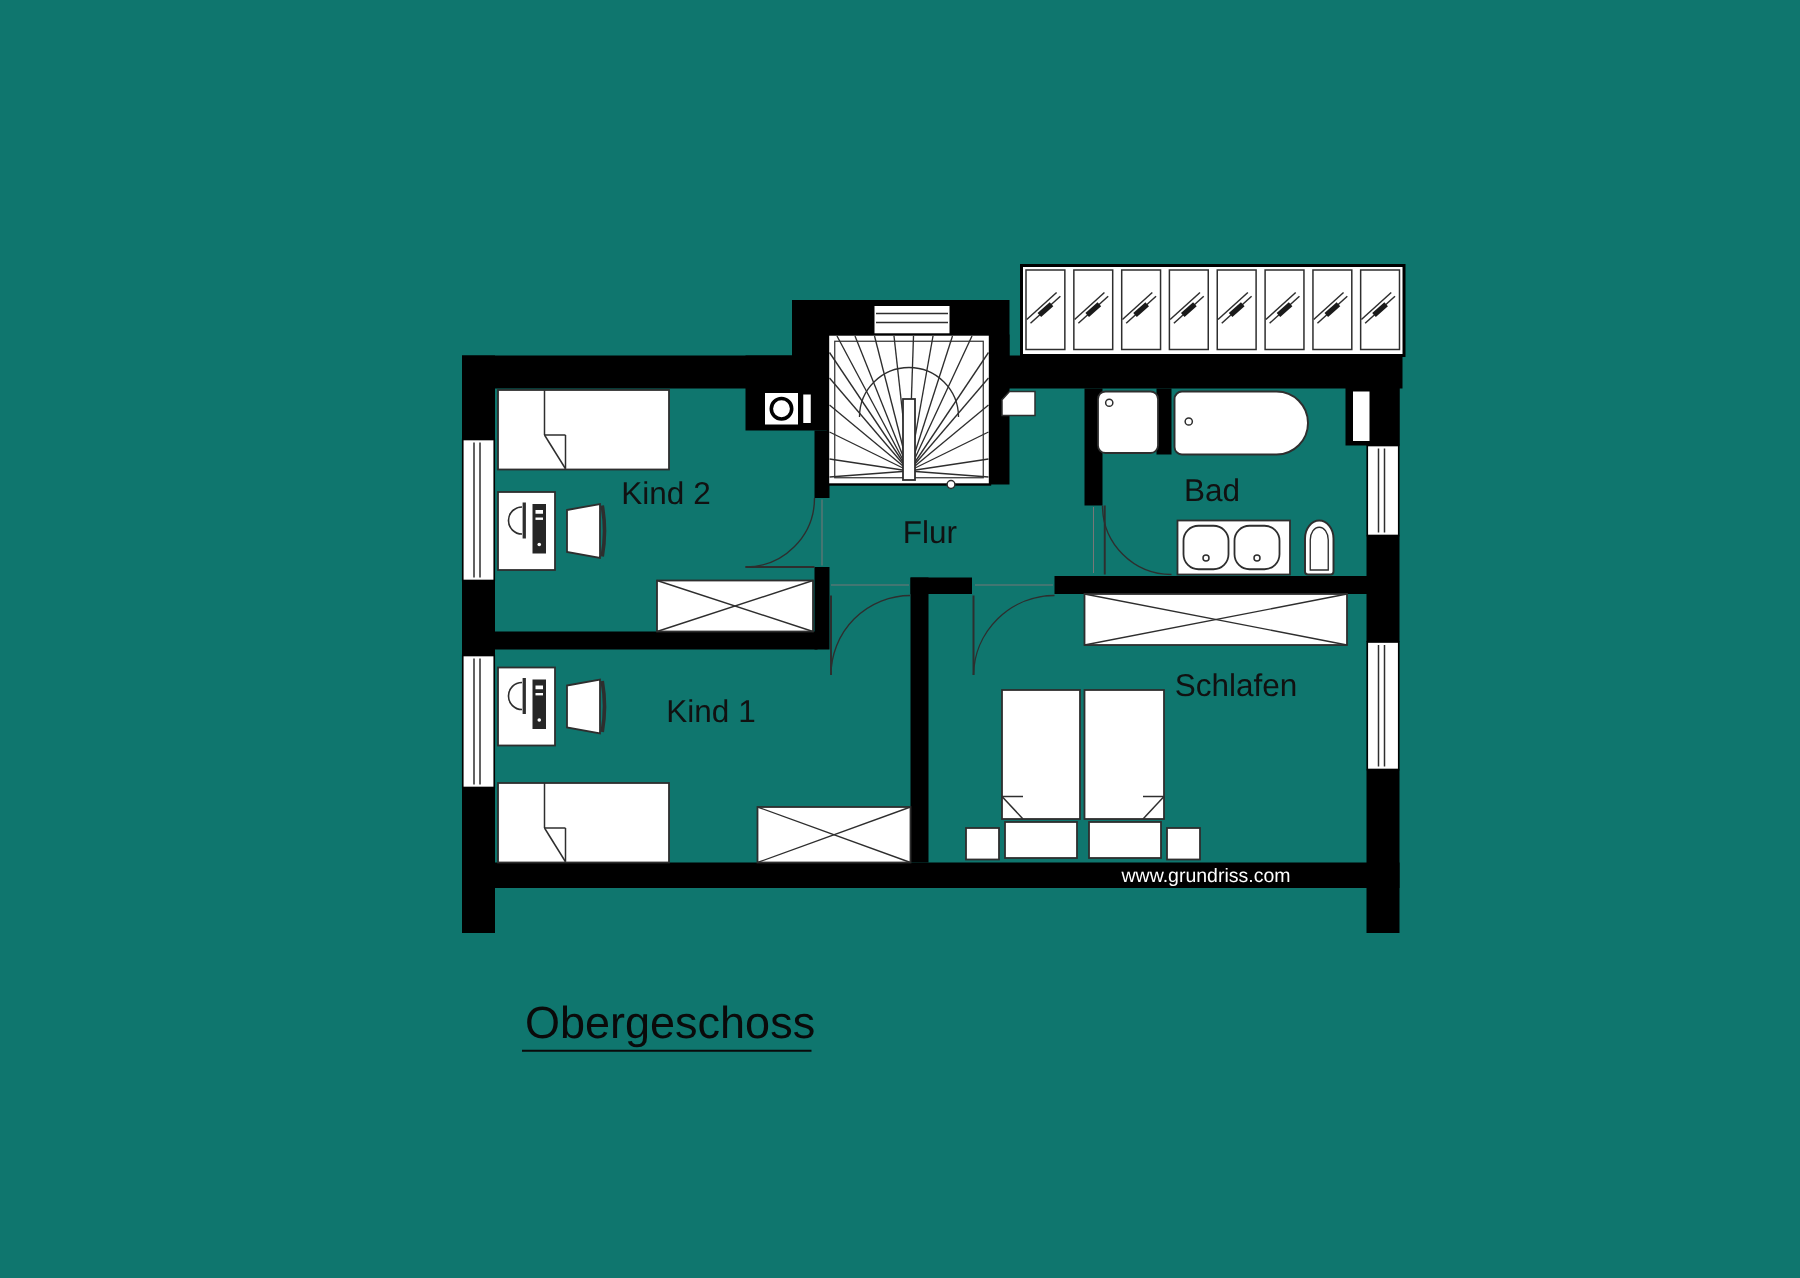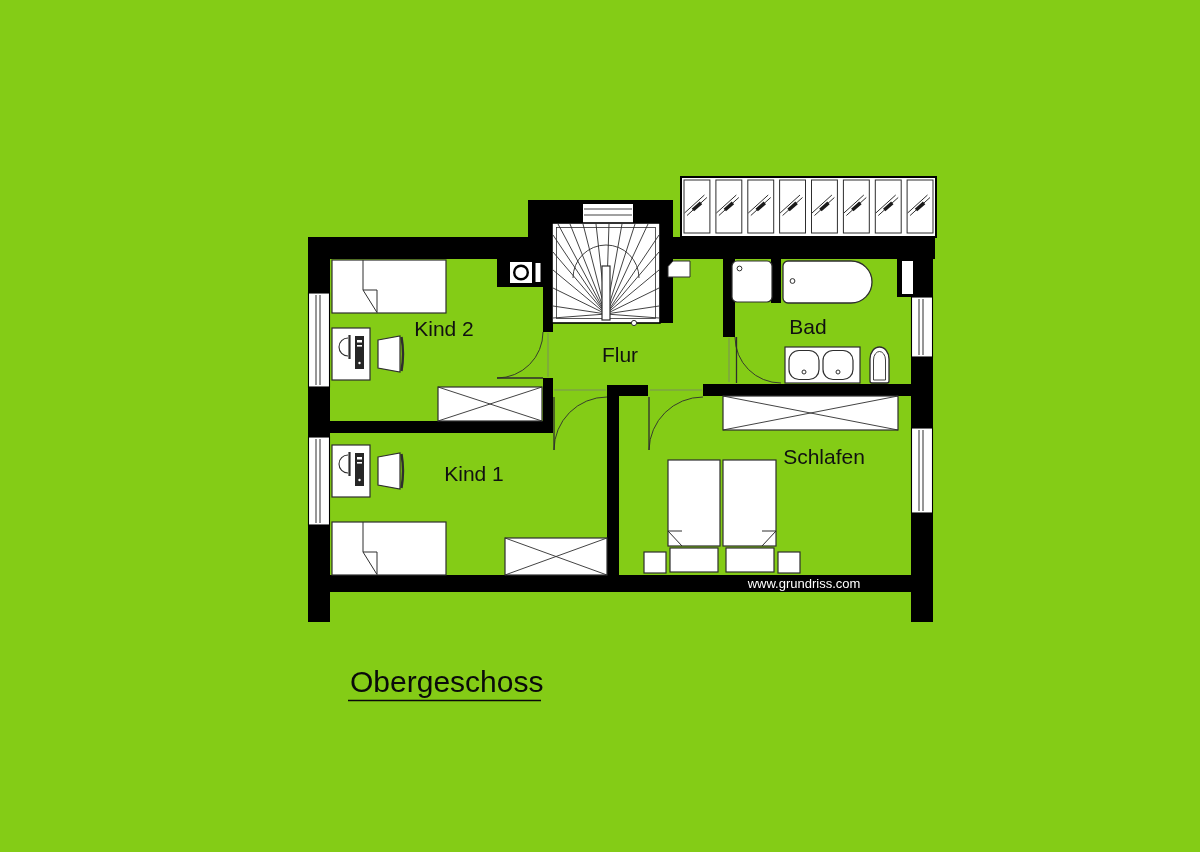--- a/index.html
+++ b/index.html
@@ -1,16 +1,16 @@
 <!DOCTYPE html>
 <html><head>
 <meta charset="utf-8">
 <style>
   html,body{margin:0;padding:0;background:#ffffff;width:1200px;height:852px;overflow:hidden;}
-  .page{position:relative;width:1200px;height:852px;background:#84cc16;font-family:"Liberation Sans",sans-serif;}
+  .page{position:relative;width:1200px;height:852px;background:#0f766e;font-family:"Liberation Sans",sans-serif;}
   svg{position:absolute;left:0;top:0;}
   .wall{fill:#000;stroke:none;}
   .punch{fill:#fff;stroke:none;}
   .sym{fill:#fff;stroke:#2e2e2e;stroke-width:1.2;}
   .dark{fill:#262626;stroke:none;}
   .roomlabel{font-family:"Liberation Sans",sans-serif;font-size:21px;fill:#111;}
   .title-text{font-family:"Liberation Sans",sans-serif;font-size:30px;fill:#0a0a0a;}
   .wm{font-family:"Liberation Sans",sans-serif;font-size:13px;fill:#ffffff;}
 </style>
 </head>

